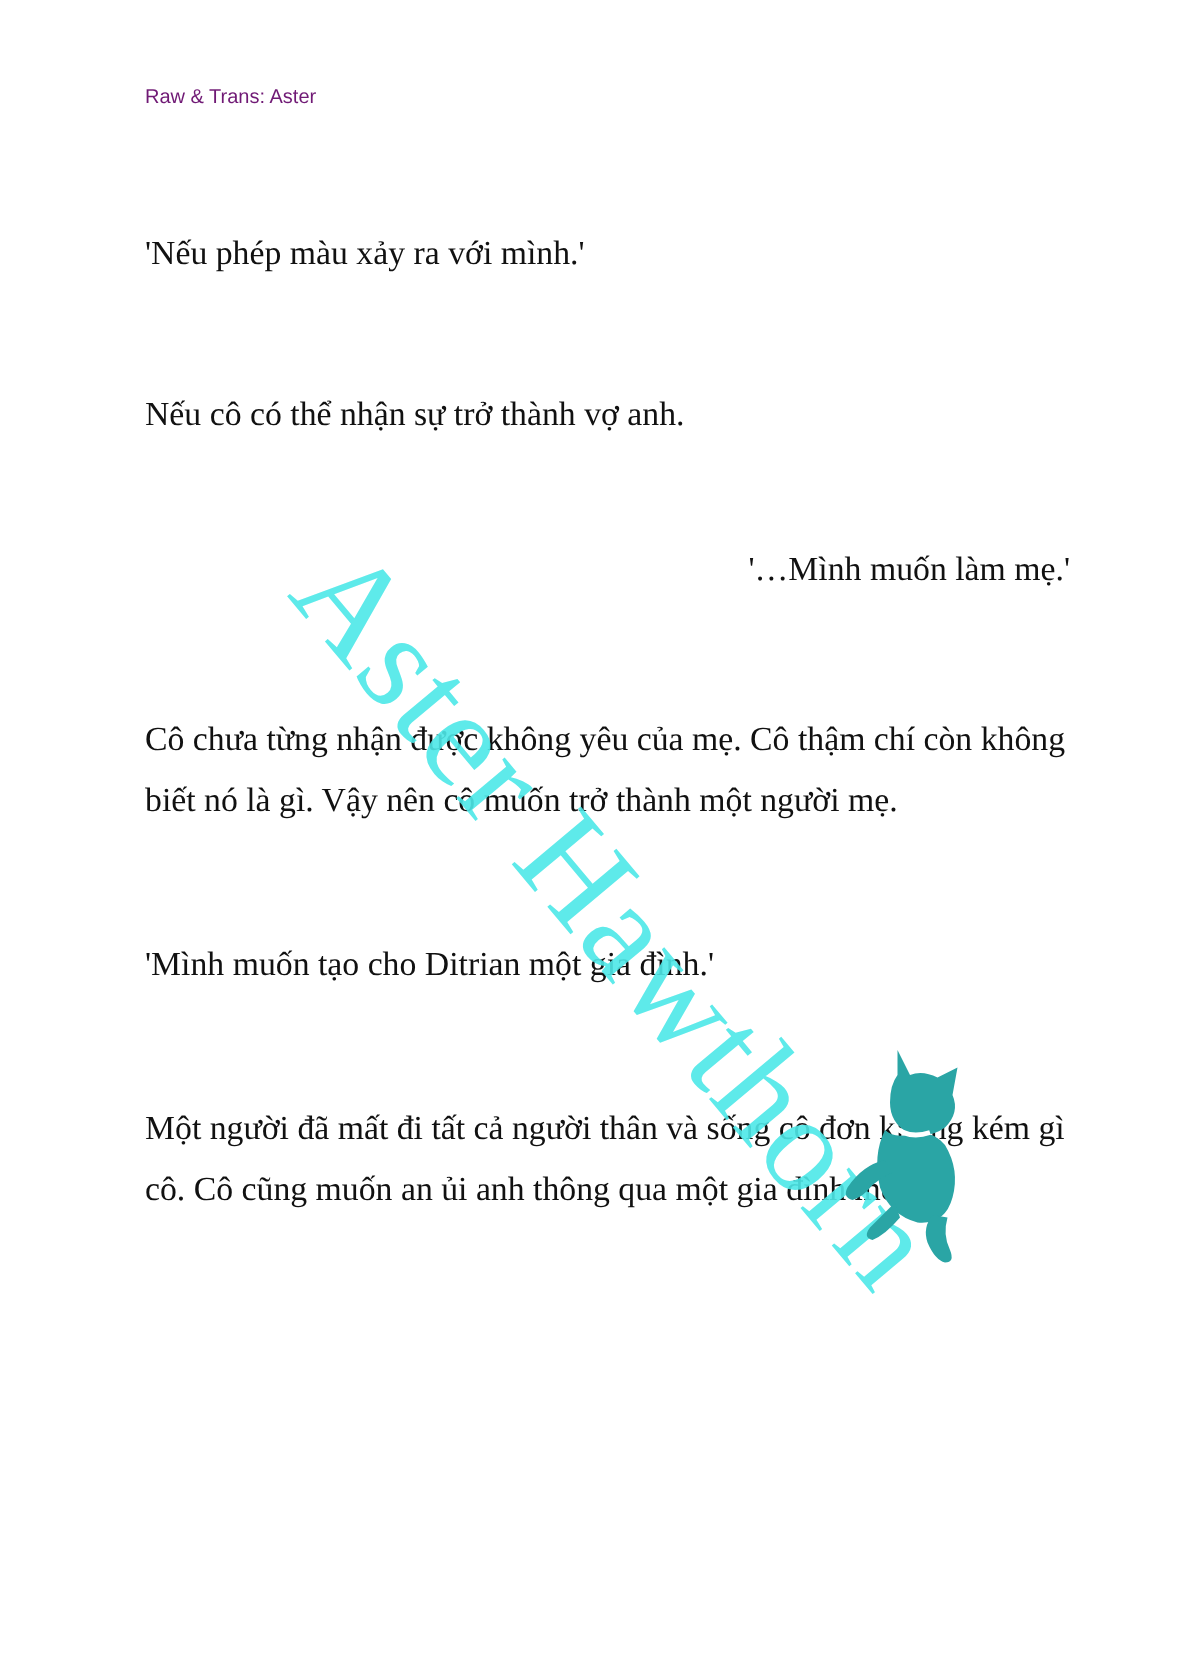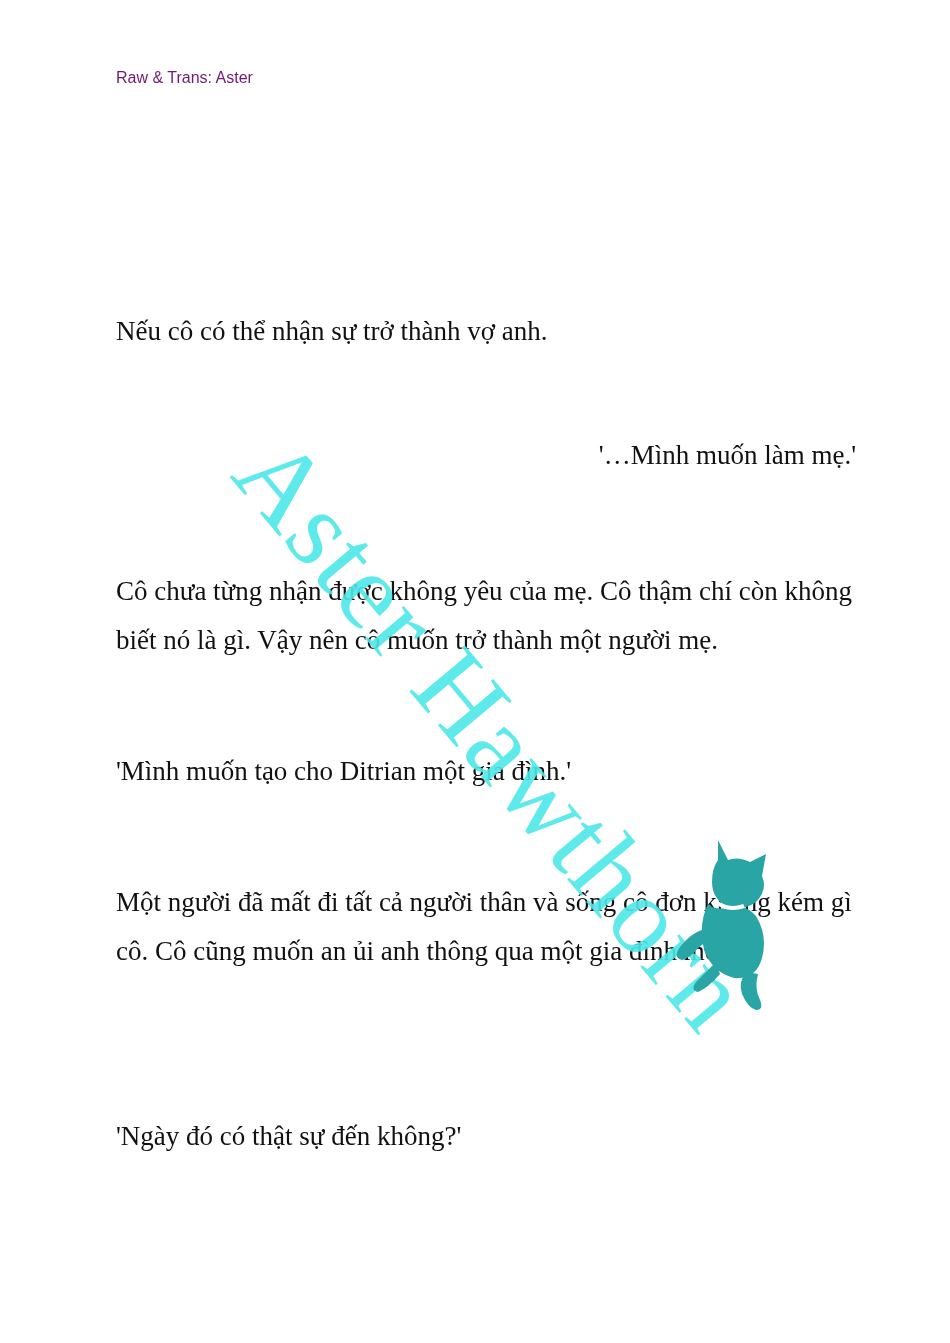--- a/index.html
+++ b/index.html
@@ -53,26 +53,26 @@
     z-index: 3;
   }
 </style>
 </head>
 <body>
 
 <div class="page">
 
   <div class="header">Raw &amp; Trans: Aster</div>
 
+  <p class="para" style="top:178px;">'Nếu phép màu xảy ra với mình.'</p>
   <p class="para" style="top:307px;">Nếu cô có thể nhận sự trở thành vợ anh.</p>
   <p class="para" style="top:431px;text-align:right;">'…Mình muốn làm mẹ.'</p>
   <p class="para" style="top:567px;">Cô chưa từng nhận được không yêu của mẹ. Cô thậm chí còn không biết nó là gì. Vậy nên cô muốn trở thành một người mẹ.</p>
   <p class="para" style="top:747px;">'Mình muốn tạo cho Ditrian một gia đình.'</p>
   <p class="para" style="top:878px;">Một người đã mất đi tất cả người thân và sống cô đơn không kém gì cô. Cô cũng muốn an ủi anh thông qua một gia đình mới.</p>
-  <p class="para" style="top:1112px;">'Ngày đó có thật sự đến không?'</p>
 
   <div class="watermark">Aster Hawthorn</div>
 
   <div class="cat-logo">
     <svg width="120" height="180" viewBox="0 0 120 180" xmlns="http://www.w3.org/2000/svg">
       <g fill="#2aa5a5">
 
         <path d="M50 8 L60 28 Q70 24 82 30 L98 22 L94 44 Q100 58 88 70 Q74 80 58 74 Q44 66 44 50 Q44 36 50 28 Z"></path>
 
         <path d="M40 72 Q30 92 36 118 Q44 140 66 146 Q88 148 94 126 Q100 104 88 84 Q76 70 58 76 Q46 78 40 72 Z"></path>

